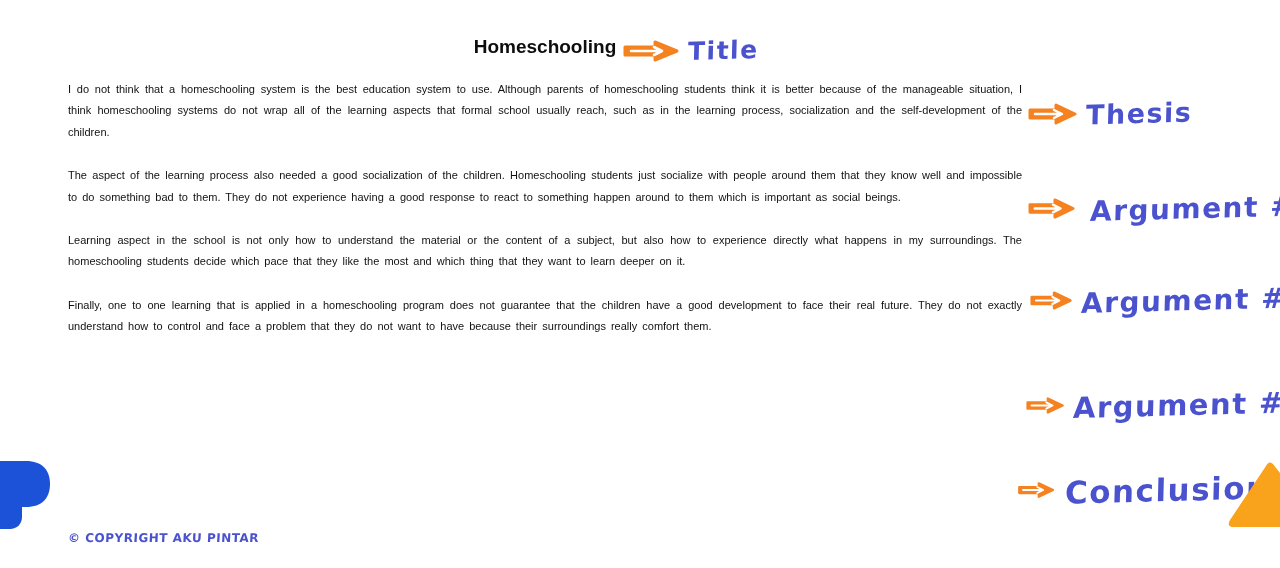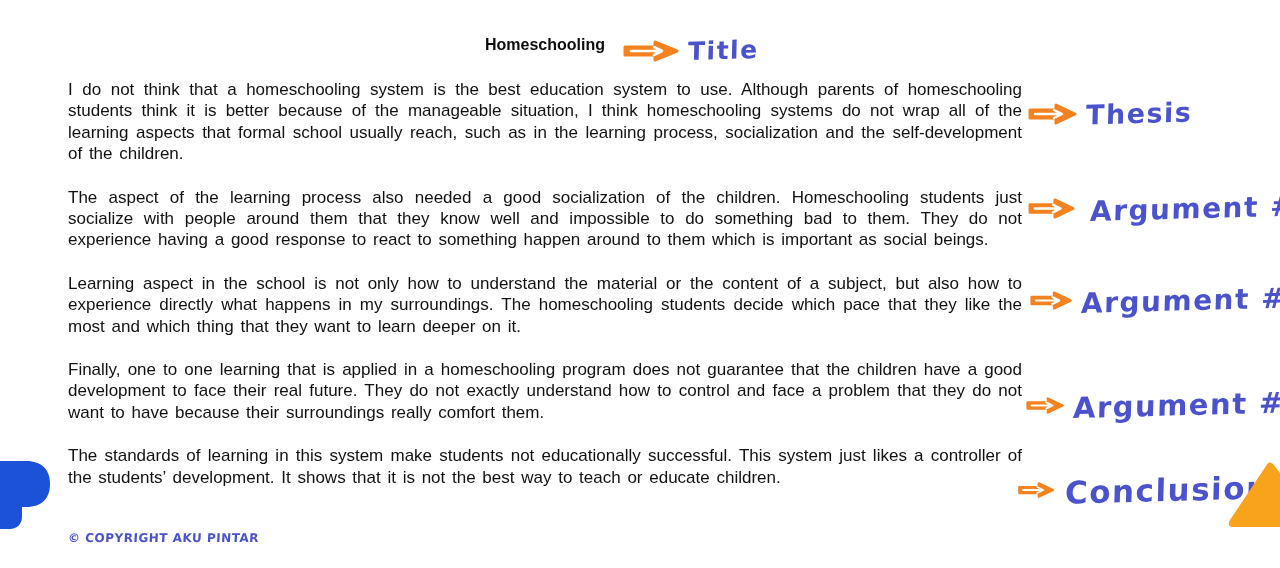--- a/index.html
+++ b/index.html
@@ -6,28 +6,28 @@
   .page{
     position:relative;
     width:1280px;height:568px;
     background:#ffffff;
     overflow:hidden;
     font-family:"Liberation Sans", sans-serif;
   }
   .doc-title{
     position:absolute;left:68px;top:36px;width:954px;
     text-align:center;
-    font-size:16px;font-weight:bold;color:#0d0d0d;
+    font-size:19px;font-weight:bold;color:#0d0d0d;
   }
   .essay{
     position:absolute;left:68px;top:79px;width:954px;
   }
   .essay p{
     margin:0 0 22px 0;
-    font-size:17px;line-height:21.4px;
+    font-size:11px;line-height:21.4px;
     color:#111111;
     text-align:justify;
     word-spacing:2px;
   }
   .annotation{
     position:absolute;
     display:flex;align-items:center;gap:8px;
     white-space:nowrap;
   }
   .hand{
@@ -76,21 +76,20 @@
       <path d="M9,11 H37 M32,7 L40,11 L32,15" stroke="#ffffff" stroke-width="2.6" fill="none" stroke-linecap="round" stroke-linejoin="round"></path>
     </svg>
     <span class="hand">Title</span>
   </div>
 
   <div class="essay">
     <p>I do not think that a homeschooling system is the best education system to use. Although parents of homeschooling students think it is better because of the manageable situation, I think homeschooling systems do not wrap all of the learning aspects that formal school usually reach, such as in the learning process, socialization and the self-development of the children.</p>
     <p>The aspect of the learning process also needed a good socialization of the children. Homeschooling students just socialize with people around them that they know well and impossible to do something bad to them. They do not experience having a good response to react to something happen around to them which is important as social beings.</p>
     <p>Learning aspect in the school is not only how to understand the material or the content of a subject, but also how to experience directly what happens in my surroundings. The homeschooling students decide which pace that they like the most and which thing that they want to learn deeper on it.</p>
     <p>Finally, one to one learning that is applied in a homeschooling program does not guarantee that the children have a good development to face their real future. They do not exactly understand how to control and face a problem that they do not want to have because their surroundings really comfort them.</p>
-    <p>The standards of learning in this system make students not educationally successful. This system just likes a controller of the students’ development. It shows that it is not the best way to teach or educate children.</p>
   </div>
 
   <div class="annotation ann-thesis">
     <svg class="arrow-svg" width="50" height="24" viewBox="0 0 50 24">
       <path d="M2,8 H28 V3 L47,12 L28,21 V16 H2 Z" fill="#F58220" stroke="#F58220" stroke-width="3" stroke-linejoin="round"></path>
       <path d="M7,12 H31 M26,8 L34,12 L26,16" stroke="#ffffff" stroke-width="2.5" fill="none" stroke-linecap="round" stroke-linejoin="round"></path>
     </svg>
     <span class="hand">Thesis</span>
   </div>
 

